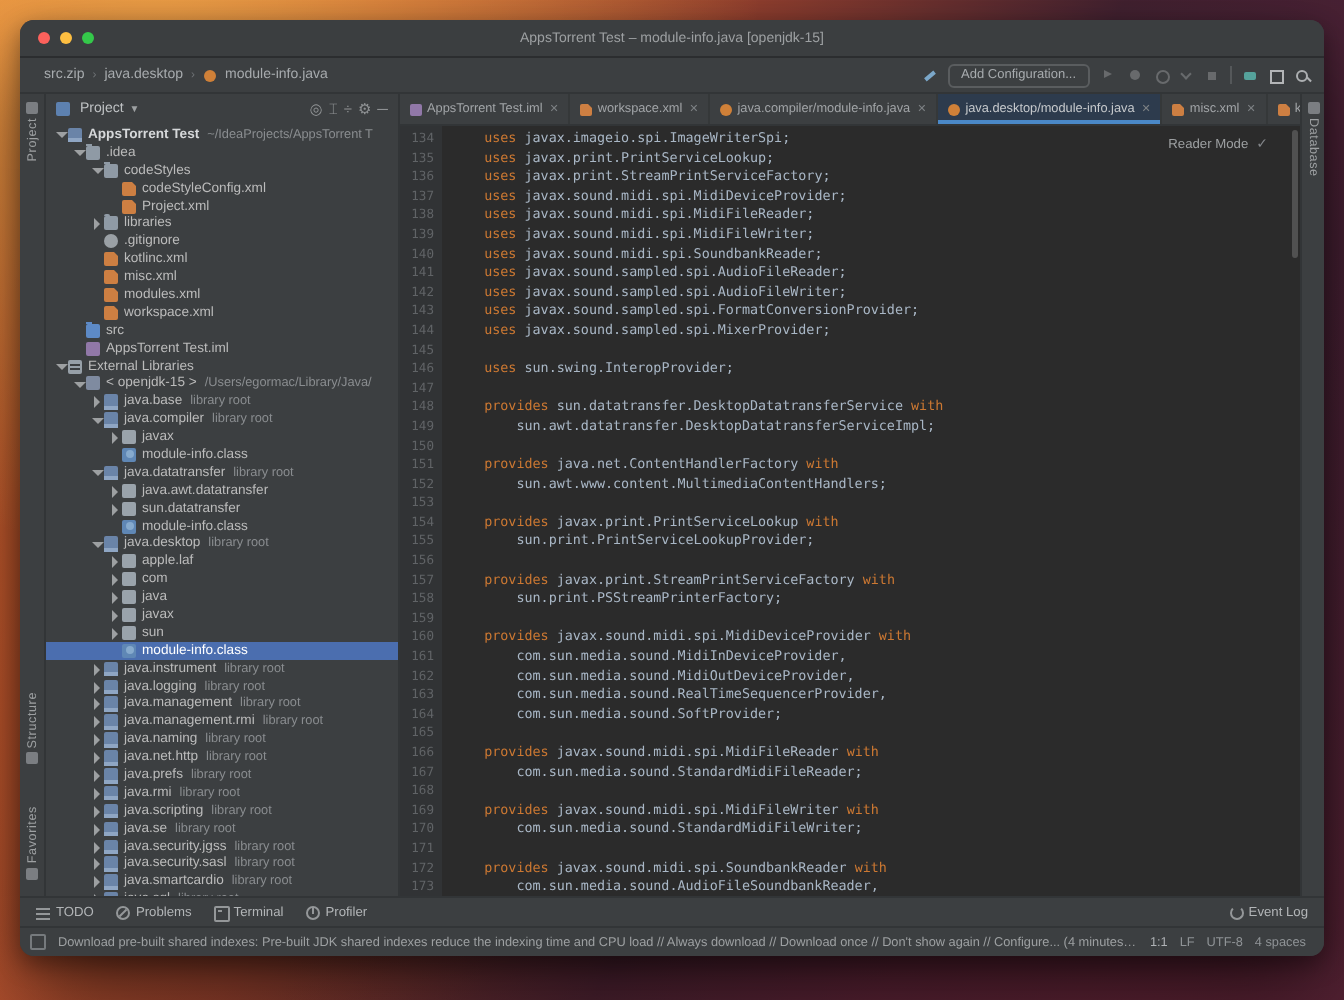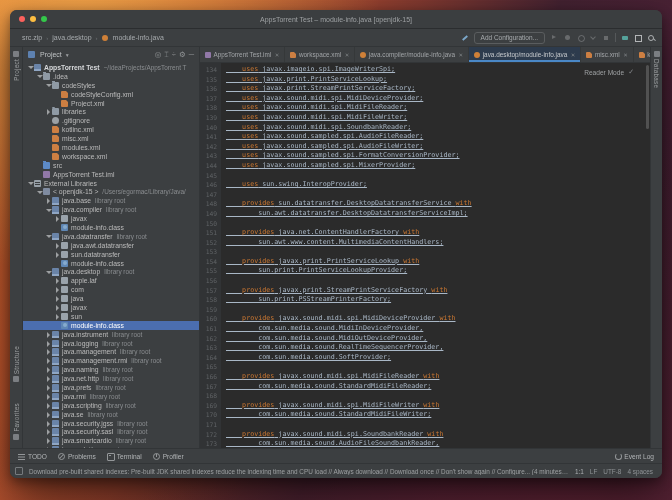--- a/index.html
+++ b/index.html
@@ -91,21 +91,21 @@
   .ti-java{background:#cf8038;border-radius:50%;}
   
   .edcol{flex:1;min-width:0;display:flex;flex-direction:column;background:#2b2b2b;}
   .tabbar{height:15px;flex:none;background:#3c3f41;border-bottom:1px solid #323537;display:flex;align-items:stretch;font-size:6.4px;color:#a2a5a8;overflow:hidden;}
   .tab{display:flex;align-items:center;gap:2.5px;padding:0 5px;border-right:1px solid #353839;cursor:default;flex:none;}
   .tab .ti{width:6px;height:6px;margin-right:0;}
   .tab .x{color:#7d8184;font-size:5.5px;margin-left:1px;}
   .tab.sel{background:#2d3b4d;box-shadow:inset 0 -2px 0 #4a88c7;color:#c7cacd;}
   .edbody{flex:1;min-height:0;display:flex;position:relative;overflow:hidden;}
   .gutter{width:21px;flex:none;background:#313335;color:#606366;font:6.3px/9.6px "DejaVu Sans Mono",monospace;text-align:right;padding:2px 4px 0 0;box-sizing:border-box;}
-  .code{flex:1;font:6.7px/9.6px "DejaVu Sans Mono",monospace;color:#a9b7c6;padding:2px 0 0 5px;white-space:pre;overflow:hidden;text-decoration:underline;}
+  .code{flex:1;font:6.7px/9.6px "DejaVu Sans Mono",monospace;color:#a9b7c6;padding:2px 0 0 5px;white-space:pre;overflow:hidden;}
   .code .ln{height:9.6px;}
   .gutter .gn{height:9.6px;}
   .k{color:#cc7832;}
   .reader{position:absolute;top:5px;right:16px;font-size:6.6px;color:#9da0a2;display:flex;gap:4px;align-items:center;}
   .reader .chk{color:#83868a;font-size:7px;}
   .vscroll{position:absolute;right:1px;top:2px;width:3px;height:64px;background:rgba(255,255,255,.18);border-radius:2px;}
   
   .toolbottom{height:14px;flex:none;background:#3c3f41;border-top:1px solid #323537;display:flex;align-items:center;font-size:6.6px;color:#b2b5b7;padding:0 8px;gap:11px;}
   .tbitem{display:flex;align-items:center;gap:3px;cursor:default;}
   .bico{width:7px;height:7px;position:relative;opacity:.75;flex:none;}

